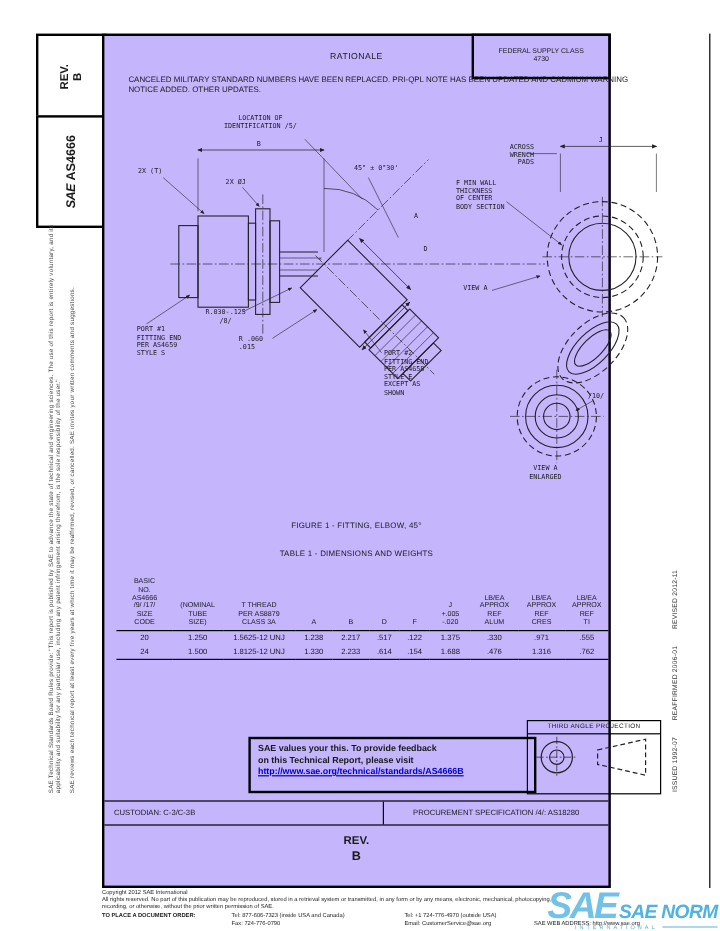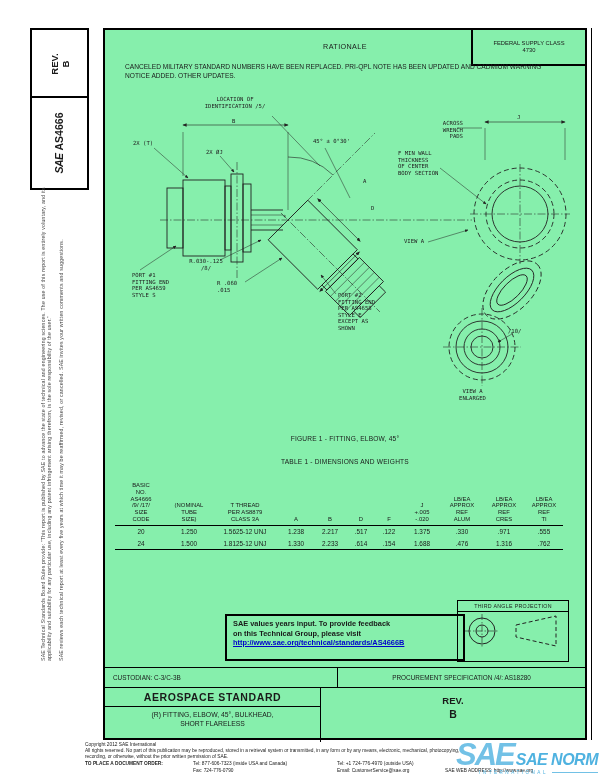--- a/index.html
+++ b/index.html
@@ -5,21 +5,21 @@
   html,body{margin:0;padding:0;background:#e8e8e8;}
   .page{position:relative;width:600px;height:776px;background:#fff;overflow:hidden;
         font-family:"Liberation Sans",sans-serif;color:#1a1a1a;}
   .abs{position:absolute;}
   .ml{white-space:pre-line;}
   
   .side-box{position:absolute;border:2px solid #000;background:#fff;display:flex;align-items:center;justify-content:center;}
   .rot{transform:rotate(-90deg);white-space:nowrap;text-align:center;}
   .vtext{writing-mode:vertical-rl;transform:rotate(180deg);font-size:5.2px;color:#444;letter-spacing:.2px;white-space:pre;}
   
-  .main-box{position:absolute;left:103px;top:28px;width:484px;height:712px;border:2px solid #000;box-sizing:border-box;background:#86efac;}
+  .main-box{position:absolute;left:85px;top:28px;width:424px;height:712px;border:2px solid #000;box-sizing:border-box;background:#c4b5fd;}
   .fsc{position:absolute;right:-2px;top:-2px;width:112px;height:34px;border-left:2px solid #000;border-bottom:2px solid #000;border-top:2px solid #000;border-right:2px solid #000;
        display:flex;flex-direction:column;align-items:center;justify-content:center;font-size:5.8px;line-height:7px;text-align:center;}
   .rationale-title{position:absolute;left:0;top:12px;width:100%;text-align:center;font-size:7.2px;letter-spacing:.4px;}
   .rationale-text{position:absolute;left:20px;top:33px;width:430px;font-size:6.6px;line-height:8.5px;}
   
   .dlab{position:absolute;font-family:"DejaVu Sans Mono",monospace;font-size:5.6px;line-height:6.6px;color:#222;}
   .ctr{text-align:center;} .rgt{text-align:right;}
   .cap{position:absolute;width:100%;text-align:center;font-size:6.6px;letter-spacing:.2px;}
   
   table.dims{position:absolute;left:10px;top:452px;border-collapse:collapse;table-layout:fixed;}
@@ -294,22 +294,22 @@
           <td>.154</td>
           <td>1.688</td>
           <td>.476</td>
           <td>1.316</td>
           <td>.762</td>
         </tr>
       </tbody>
     </table>
 
     <div class="feedback">
-      <span>SAE values years input. To provide feedback</span><br>
-      <span>on this Technical Group, please visit</span>
+      <span>SAE values your this. To provide feedback</span><br>
+      <span>on this Technical Report, please visit</span>
       <a class="url" href="#">http://www.sae.org/technical/standards/AS4666B</a>
     </div>
 
     <div class="proj">
       <div class="hd">THIRD ANGLE PROJECTION</div>
       <svg width="108" height="40" viewBox="0 0 108 40">
         <g fill="none" stroke="#222" stroke-width="1">
           <circle cx="24" cy="19" r="13"></circle>
           <circle cx="24" cy="19" r="6"></circle>
           <path d="M24,2 V36 M7,19 H41" stroke-width="0.6" stroke-dasharray="6 2 1.5 2"></path>
@@ -317,27 +317,20 @@
         </g>
       </svg>
     </div>
 
     <div class="cust-row">
       <div class="cust-cell">CUSTODIAN:  C-3/C-3B</div>
       <div class="proc-cell">PROCUREMENT SPECIFICATION /4/:  AS18280</div>
     </div>
 
     <div class="tblock">
-      <div class="tb-center">
-        <div class="tb-doctype">AEROSPACE STANDARD</div>
-        <div class="tb-title">
-          <div>(R) FITTING, ELBOW, 45°, BULKHEAD,</div>
-          <div>SHORT FLARELESS</div>
-        </div>
-      </div>
       <div class="tb-rev">
         <div class="r1">REV.</div>
         <div class="r2">B</div>
       </div>
     </div>
   </div>
 
   <div class="footer">
     <div class="frow" style="left:0;top:0;">Copyright 2012 SAE International</div>
     <div class="frow" style="left:0;top:6px;">All rights reserved. No part of this publication may be reproduced, stored in a retrieval system or transmitted, in any form or by any means, electronic, mechanical, photocopying,</div>

